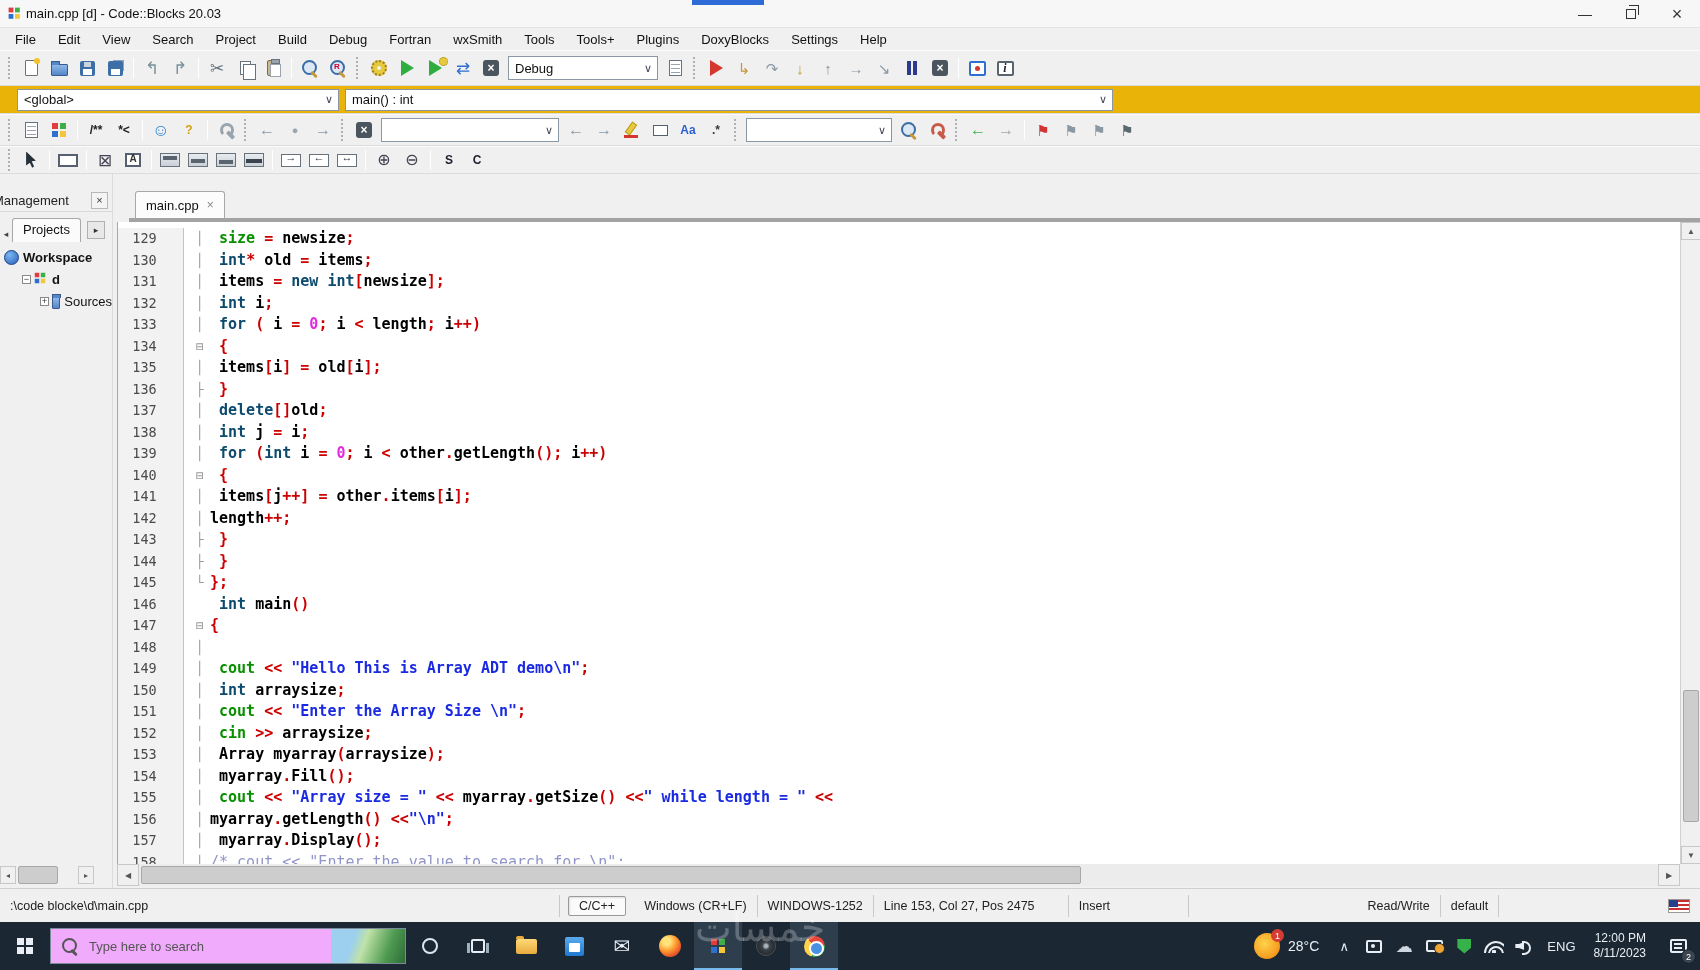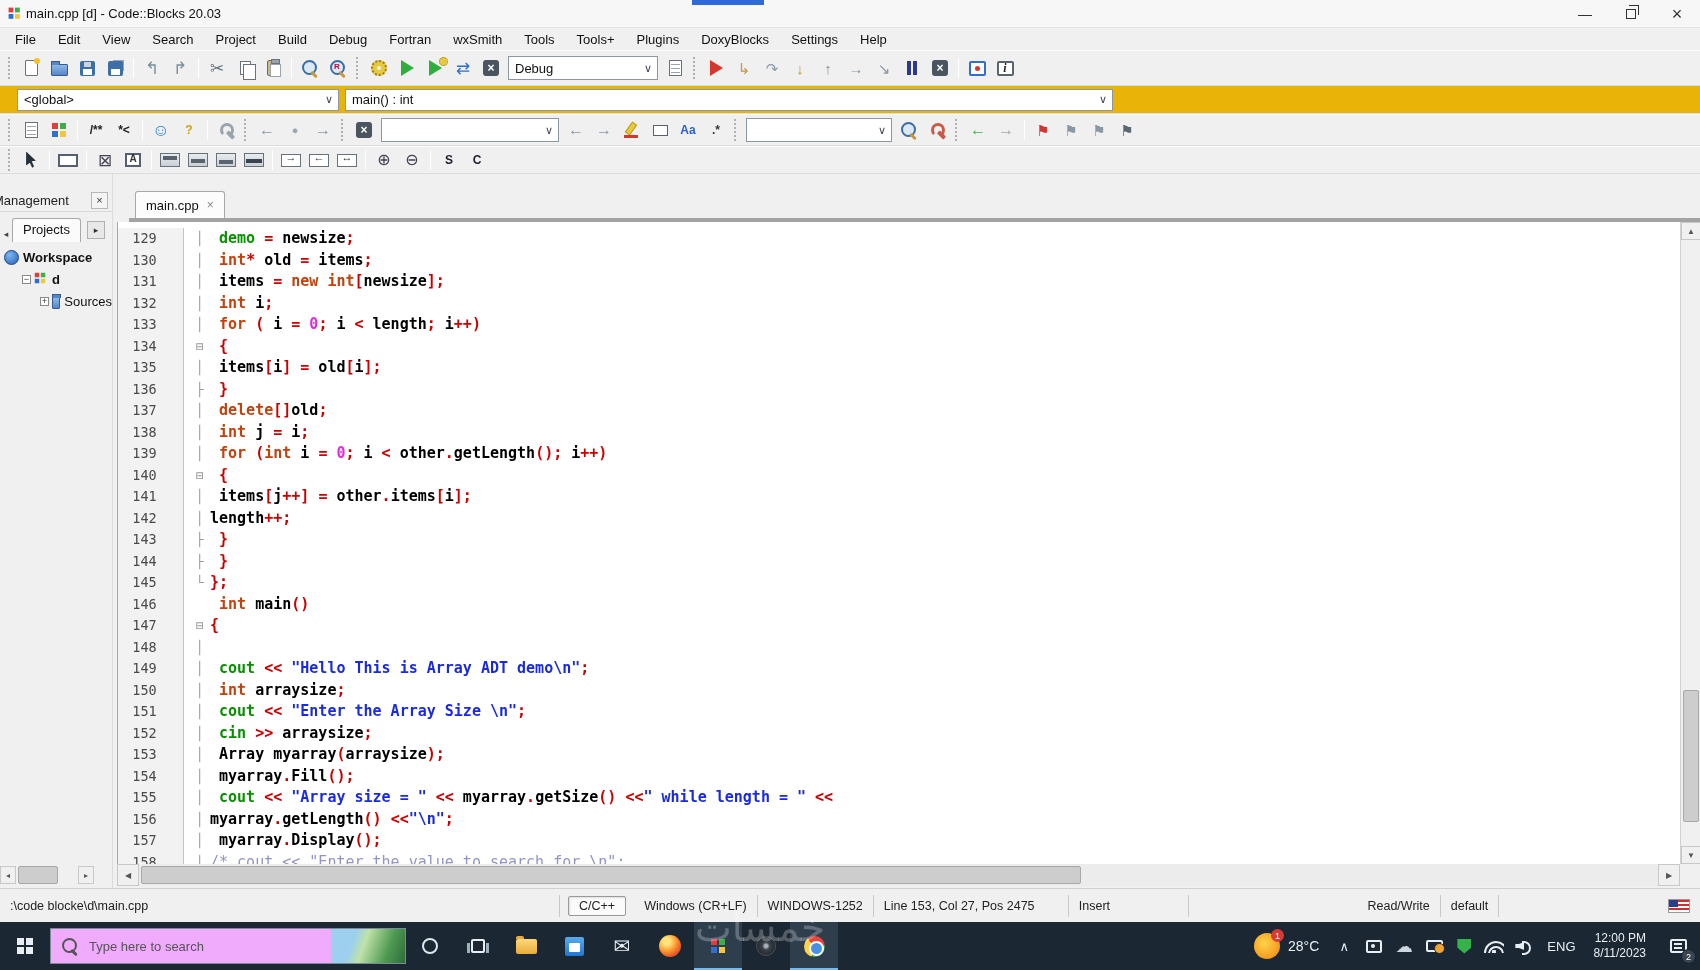--- a/index.html
+++ b/index.html
@@ -105,21 +105,21 @@
 .editorwrap{position:absolute;left:117px;top:174px;width:1583px;height:714px;background:#f0f0f0}
 .tabbar{position:absolute;left:12px;top:18px;width:100%;height:30px;border-bottom:4px solid #a3a3a3;display:flex;align-items:flex-end;padding-left:6px}
 .etab{height:27px;background:#fcfcfc;border:1px solid #a8a8a8;border-bottom:none;border-radius:3px 3px 0 0;display:flex;align-items:center;gap:8px;padding:0 10px;font-size:13px;color:#111}
 .etab-close{color:#888;font-size:12px}
 .codearea{position:absolute;left:0;top:48px;width:1563px;height:642px;background:#fff;overflow:hidden;border-left:1px solid #a8a8a8;padding-top:6px}
 .codeline{display:flex;height:21.5px;line-height:21.5px;font-family:"DejaVu Sans Mono","Liberation Mono",monospace;font-size:15px;font-weight:bold;white-space:pre}
 .lnum{flex:none;width:66px;text-align:center;padding-right:12px;background:#f2f2f2;border-right:1px solid #c4c4c4;color:#4a4a4a;font-size:13.5px;font-weight:normal}
 .lmargin{flex:none;width:8px;background:#fff}
 .lfold{flex:none;width:16px;text-align:center;color:#999;font-size:13px;font-weight:normal;font-family:"DejaVu Sans Mono","DejaVu Sans",monospace}
 .lcode{padding-left:2px}
-.c-t{color:#000}.c-k{color:#c2410c}.c-g{color:#089000}.c-r{color:#cc0000}.c-m{color:#e029e0}.c-s{color:#1a2ae0}.c-c{color:#9095c8;font-weight:normal}
+.c-t{color:#000}.c-k{color:#0c4a6e}.c-g{color:#089000}.c-r{color:#cc0000}.c-m{color:#e029e0}.c-s{color:#1a2ae0}.c-c{color:#9095c8;font-weight:normal}
 .vscroll{position:absolute;right:0;top:48px;width:20px;height:642px;background:#f0f0f0;border-left:1px solid #d0d0d0}
 .sarrow{position:absolute;left:0;width:20px;height:18px;display:flex;align-items:center;justify-content:center;font-size:8px;color:#555;background:#f0f0f0;border:1px solid #c8c8c8}
 .vthumb{position:absolute;left:2px;top:468px;width:16px;height:132px;background:#cdcdcd;border:1px solid #a8a8a8;border-radius:2px}
 .ehscroll{position:absolute;left:0;top:690px;width:1563px;height:22px;background:#ececec;display:flex;align-items:center}
 .harrow{width:22px;height:22px;display:flex;align-items:center;justify-content:center;font-size:8px;color:#555;background:#f0f0f0;border:1px solid #c8c8c8;flex:none}
 .hthumb{height:18px;background:#cdcdcd;border:1px solid #a8a8a8;border-radius:2px;margin:0 2px}
 
 .statusbar{position:absolute;left:0;top:888px;width:1700px;height:34px;background:#f0f0f0;border-top:1px solid #d0d0d0;display:flex;align-items:center;font-size:12.5px;color:#222}
 .sb-sec{padding:0 10px;border-right:1px solid #c9c9c9;height:22px;display:flex;align-items:center;white-space:nowrap}
 .sb-path{flex:0 0 560px}
@@ -513,21 +513,21 @@
   <div class="splitter"></div>
 
   <div class="editorwrap">
     <div class="tabbar">
       <div class="etab">
         <span>main.cpp</span>
         <span class="etab-close">×</span>
       </div>
     </div>
     <div class="codearea">
-        <div class="codeline"><span class="lnum">129</span><span class="lmargin"></span><span class="lfold">│</span><span class="lcode"><span class="c-t"> </span><span class="c-g">demo</span><span class="c-t"> </span><span class="c-r">=</span><span class="c-t"> newsize</span><span class="c-r">;</span></span></div>
+        <div class="codeline"><span class="lnum">129</span><span class="lmargin"></span><span class="lfold">│</span><span class="lcode"><span class="c-t"> </span><span class="c-g">size</span><span class="c-t"> </span><span class="c-r">=</span><span class="c-t"> newsize</span><span class="c-r">;</span></span></div>
         <div class="codeline"><span class="lnum">130</span><span class="lmargin"></span><span class="lfold">│</span><span class="lcode"><span class="c-t"> </span><span class="c-k">int</span><span class="c-r">*</span><span class="c-t"> old </span><span class="c-r">=</span><span class="c-t"> items</span><span class="c-r">;</span></span></div>
         <div class="codeline"><span class="lnum">131</span><span class="lmargin"></span><span class="lfold">│</span><span class="lcode"><span class="c-t"> items </span><span class="c-r">=</span><span class="c-t"> </span><span class="c-k">new</span><span class="c-t"> </span><span class="c-k">int</span><span class="c-r">[</span><span class="c-t">newsize</span><span class="c-r">];</span></span></div>
         <div class="codeline"><span class="lnum">132</span><span class="lmargin"></span><span class="lfold">│</span><span class="lcode"><span class="c-t"> </span><span class="c-k">int</span><span class="c-t"> i</span><span class="c-r">;</span></span></div>
         <div class="codeline"><span class="lnum">133</span><span class="lmargin"></span><span class="lfold">│</span><span class="lcode"><span class="c-t"> </span><span class="c-k">for</span><span class="c-t"> </span><span class="c-r">(</span><span class="c-t"> i </span><span class="c-r">=</span><span class="c-t"> </span><span class="c-m">0</span><span class="c-r">;</span><span class="c-t"> i </span><span class="c-r">&lt;</span><span class="c-t"> length</span><span class="c-r">;</span><span class="c-t"> i</span><span class="c-r">++)</span></span></div>
         <div class="codeline"><span class="lnum">134</span><span class="lmargin"></span><span class="lfold">⊟</span><span class="lcode"><span class="c-t"> </span><span class="c-r">{</span></span></div>
         <div class="codeline"><span class="lnum">135</span><span class="lmargin"></span><span class="lfold">│</span><span class="lcode"><span class="c-t"> items</span><span class="c-r">[</span><span class="c-t">i</span><span class="c-r">]</span><span class="c-t"> </span><span class="c-r">=</span><span class="c-t"> old</span><span class="c-r">[</span><span class="c-t">i</span><span class="c-r">];</span></span></div>
         <div class="codeline"><span class="lnum">136</span><span class="lmargin"></span><span class="lfold">├</span><span class="lcode"><span class="c-t"> </span><span class="c-r">}</span></span></div>
         <div class="codeline"><span class="lnum">137</span><span class="lmargin"></span><span class="lfold">│</span><span class="lcode"><span class="c-t"> </span><span class="c-k">delete</span><span class="c-r">[]</span><span class="c-t">old</span><span class="c-r">;</span></span></div>
         <div class="codeline"><span class="lnum">138</span><span class="lmargin"></span><span class="lfold">│</span><span class="lcode"><span class="c-t"> </span><span class="c-k">int</span><span class="c-t"> j </span><span class="c-r">=</span><span class="c-t"> i</span><span class="c-r">;</span></span></div>
         <div class="codeline"><span class="lnum">139</span><span class="lmargin"></span><span class="lfold">│</span><span class="lcode"><span class="c-t"> </span><span class="c-k">for</span><span class="c-t"> </span><span class="c-r">(</span><span class="c-k">int</span><span class="c-t"> i </span><span class="c-r">=</span><span class="c-t"> </span><span class="c-m">0</span><span class="c-r">;</span><span class="c-t"> i </span><span class="c-r">&lt;</span><span class="c-t"> other</span><span class="c-r">.</span><span class="c-t">getLength</span><span class="c-r">();</span><span class="c-t"> i</span><span class="c-r">++)</span></span></div>

